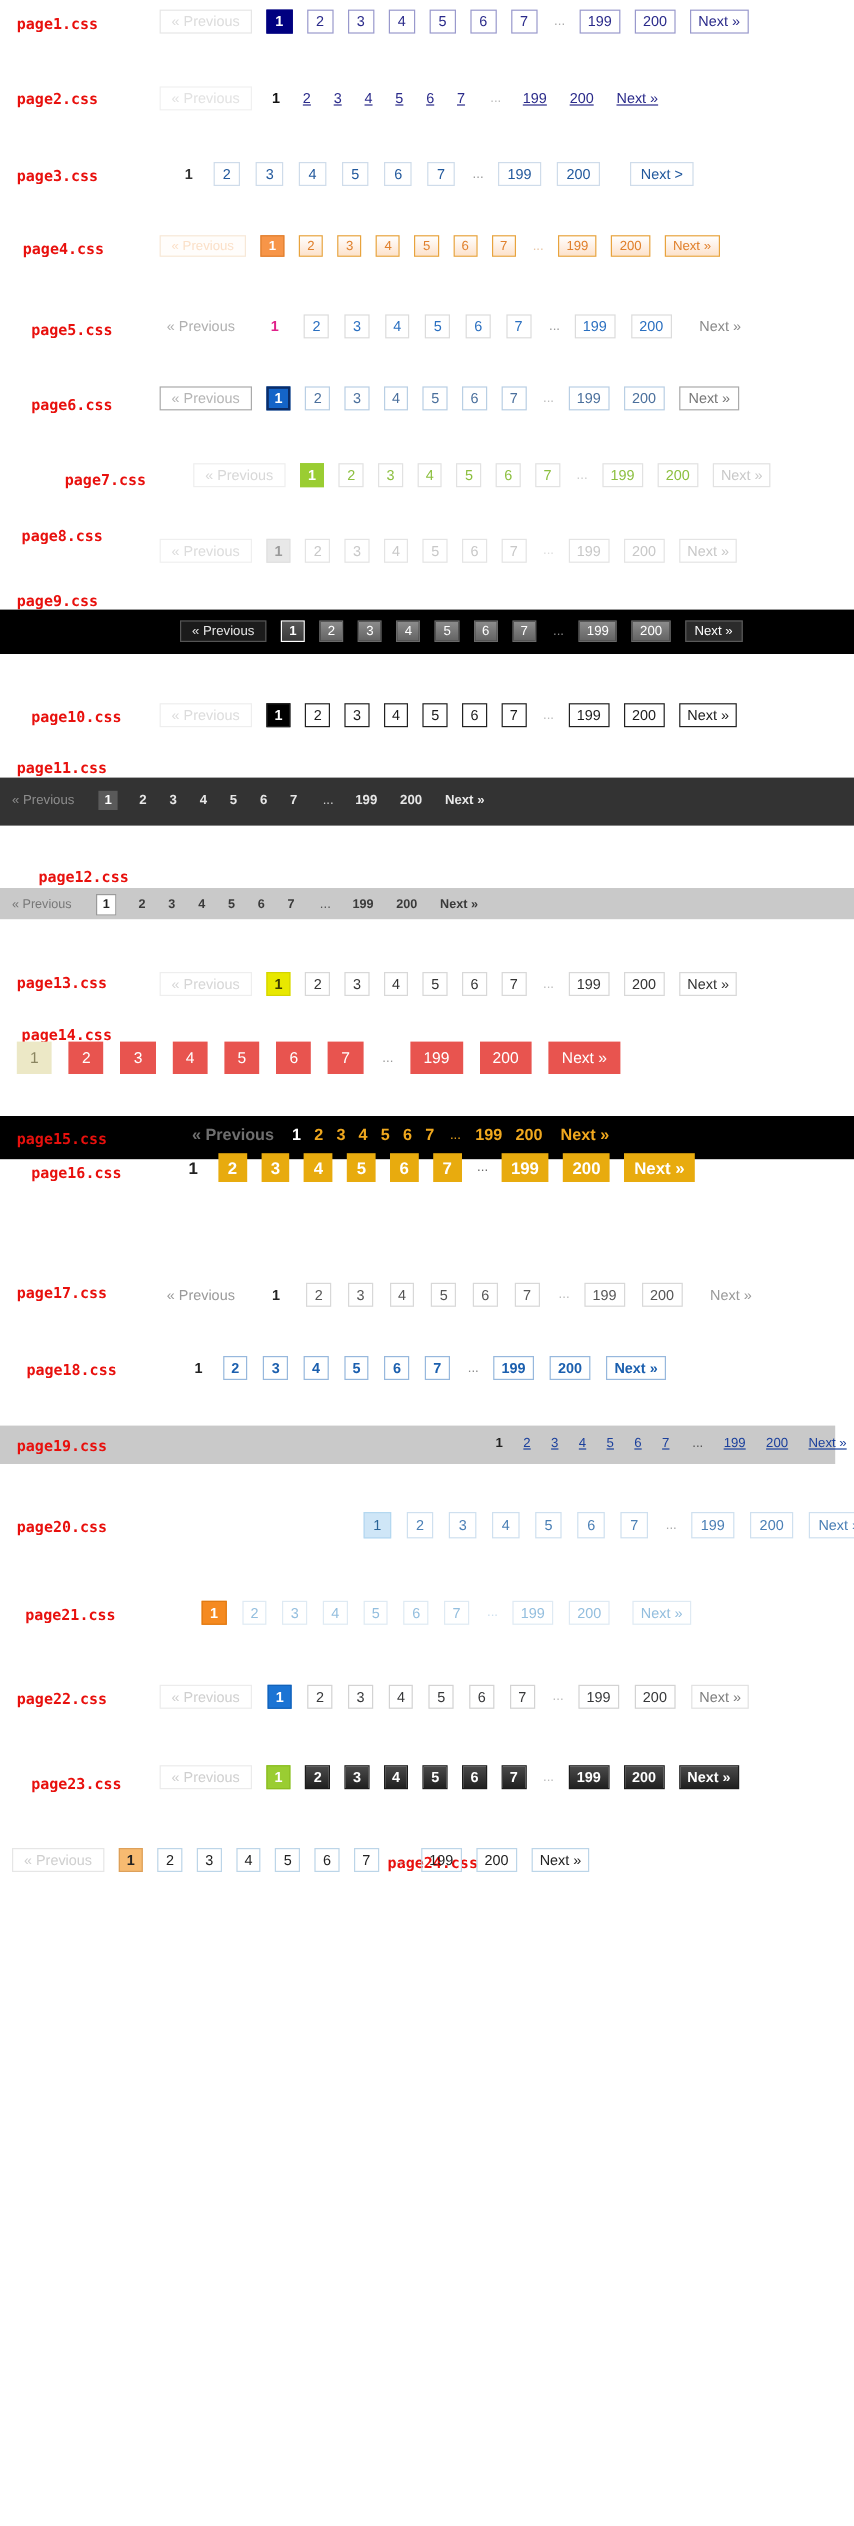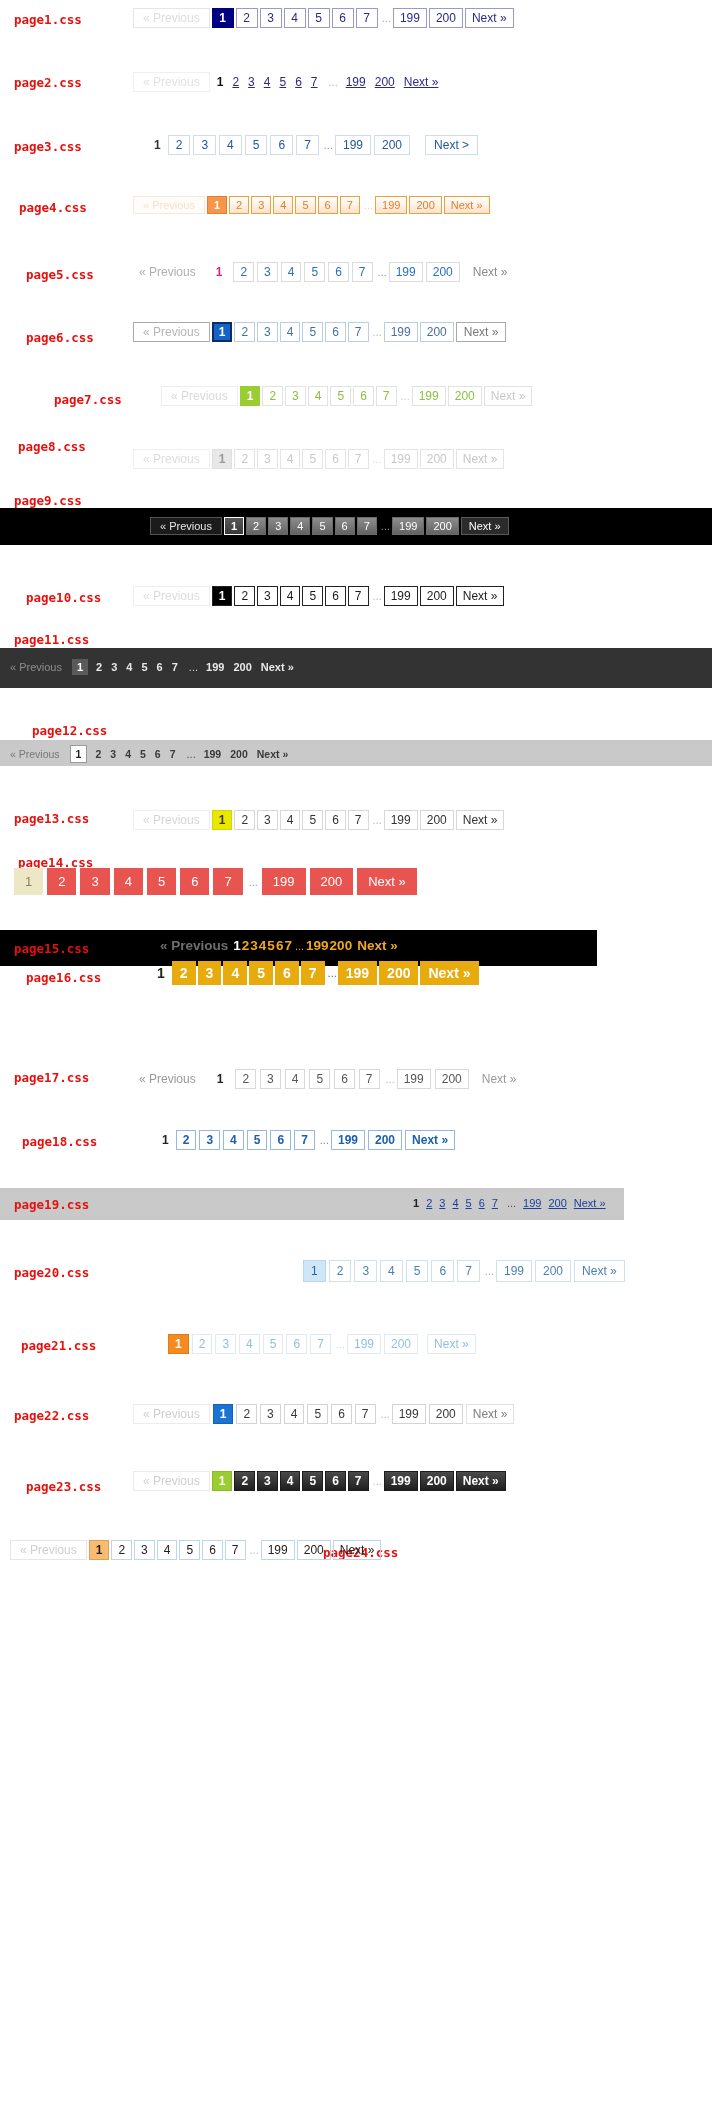--- a/index.html
+++ b/index.html
@@ -12,21 +12,21 @@
   .row{position:absolute; left:0; width:712px;}
   .label{
     position:absolute;
     color:#e8100d;
     font-family:"DejaVu Sans Mono","Liberation Mono",monospace;
     font-size:12.5px;
     font-weight:700;
     letter-spacing:0px;
     white-space:nowrap;
   }
-  .pager{position:absolute; white-space:nowrap; display:flex; align-items:center;}
+  .pager{position:absolute; white-space:nowrap; display:flex; align-items:center;gap:10px;}
   .pager span, .pager a{display:inline-block;}
   .dots{color:#999; padding:0 2px; font-size:11px;}
 
   
   .p1 .it{border:1px solid #9999cc;padding:2px 6px;margin-right:2px;color:#2a2a8a;
           font-size:12px;background:#fff;min-width:8px;text-align:center;}
   .p1 .prev{color:#dcdcdc;border-color:#e6e6e6;padding:2px 9px;}
   .p1 .cur{background:#000080;color:#fff;font-weight:700;border-color:#000080;}
   .p1 .dots{border:none;color:#aaa;}
 
@@ -110,21 +110,21 @@
   .p13 .prev{border-color:#eee;color:#d6d6d6;padding:2px 9px;}
   .p13 .cur{background:#e8e800;color:#3a3a00;font-weight:700;border-color:#d4d400;}
   .p13 .dots{border:none;color:#bbb;}
 
   
   .p14 .it{background:#e8544f;color:#fff;padding:6px 11px;margin-right:4px;font-size:13px;}
   .p14 .cur{background:#ece8c6;color:#8a8560;}
   .p14 .dots{background:none;color:#999;padding:0 2px;margin-right:2px;}
 
   
-  .bar15{position:absolute;left:0;width:597px;background:#000;}
+  .bar15{position:absolute;left:0;width:712px;background:#000;}
   .p15 .it{color:#f0a81e;font-size:13.5px;font-weight:700;margin-right:1px;}
   .p15 .prev{color:#6f6f6f;margin-right:5px;}
   .p15 .cur{color:#fff;}
   .p15 .dots{color:#f0a81e;}
 
   
   .p16 .it{background:#e8ab0e;color:#fff;padding:4px 8px;margin-right:2px;font-size:14px;font-weight:700;}
   .p16 .cur{background:none;color:#222;padding:4px 5px;}
   .p16 .dots{background:none;color:#666;padding:0 1px;}
 
@@ -134,21 +134,21 @@
   .p17 .cur{border:none;color:#222;font-weight:700;margin-right:6px;}
   .p17 .dots{border:none;color:#bbb;}
   .p17 .nxt{border:none;color:#9a9a9a;margin-left:3px;}
 
   
   .p18 .it{border:1px solid #97b8dd;padding:2px 6px;margin-right:3px;color:#1b5fae;font-size:12px;font-weight:700;}
   .p18 .cur{border:none;color:#222;padding:2px 4px;}
   .p18 .dots{border:none;color:#888;font-weight:400;}
 
   
-  .bar19{position:absolute;left:0;width:624px;background:#c9c9c9;}
+  .bar19{position:absolute;left:0;width:696px;background:#c9c9c9;}
   .p19 .it{color:#1a3f9c;font-size:11px;text-decoration:underline;margin-right:7px;}
   .p19 .cur{color:#222;font-weight:700;text-decoration:none;margin-right:7px;}
   .p19 .dots{color:#555;text-decoration:none;margin-right:5px;}
 
   
   .p20 .it{border:1px solid #cfe0ef;padding:3px 7px;margin-right:3px;color:#4a7fb5;font-size:12px;}
   .p20 .cur{background:#cfe6f7;color:#2a6496;border-color:#b4d8f0;}
   .p20 .dots{border:none;color:#aaa;}
 
   

